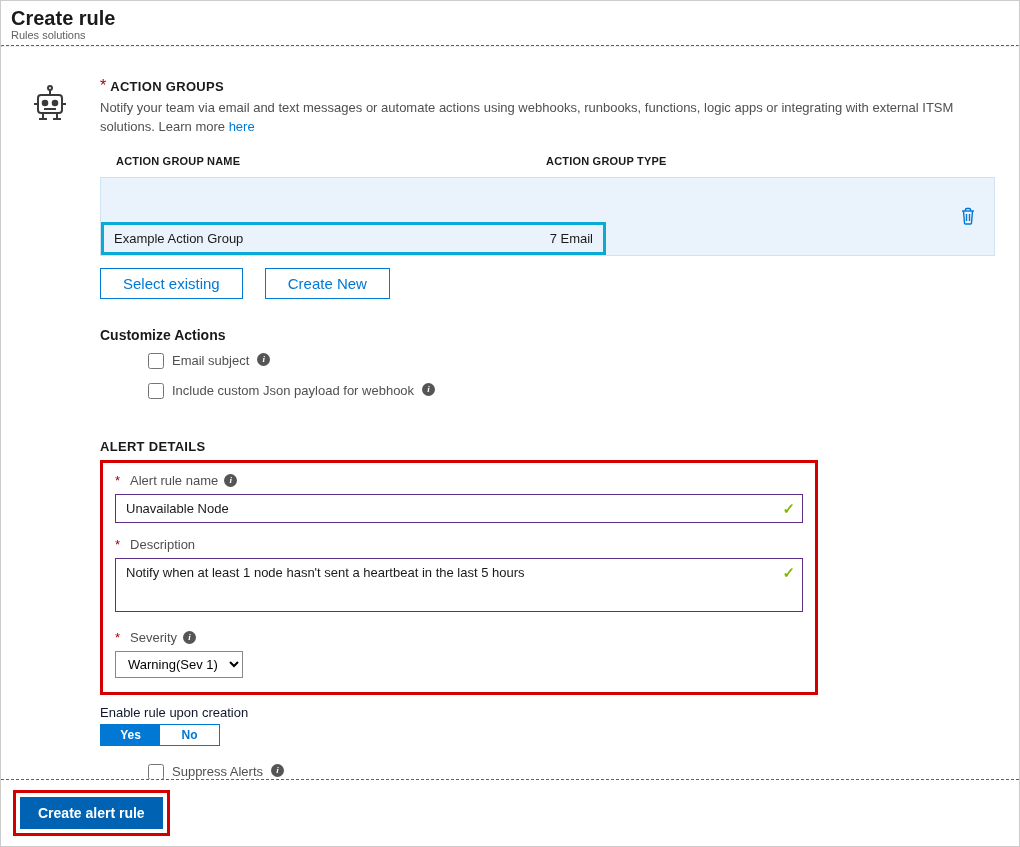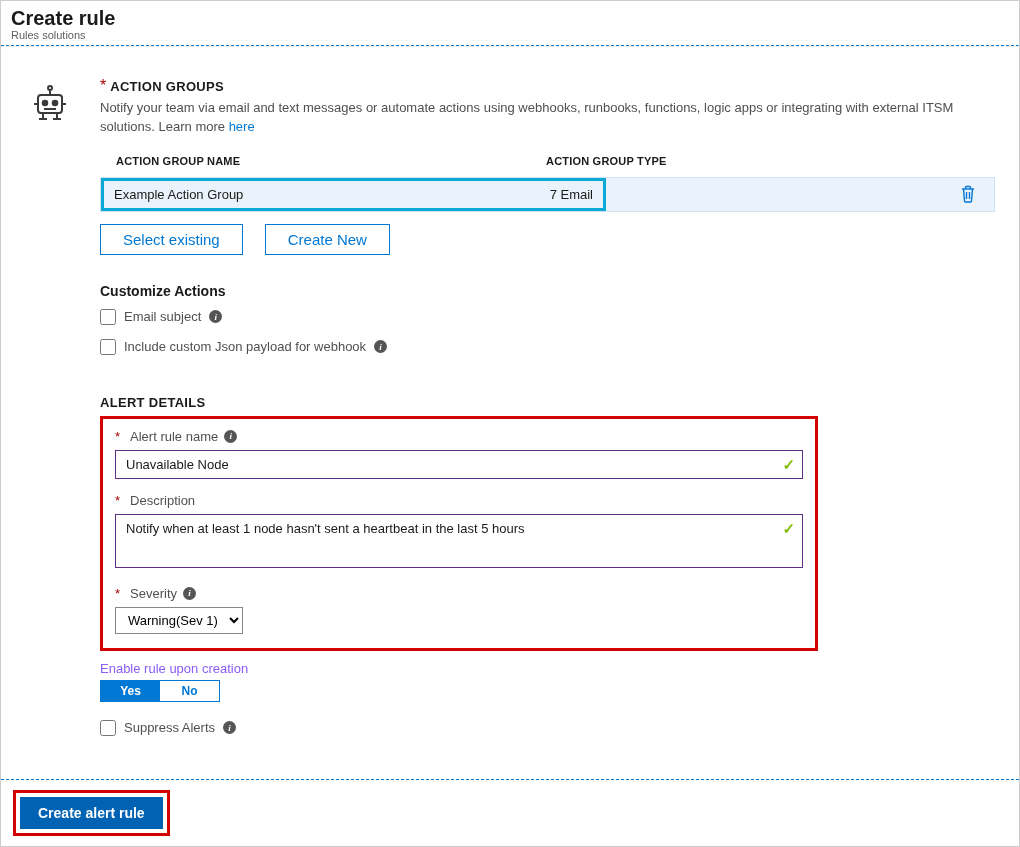--- a/index.html
+++ b/index.html
@@ -33,33 +33,34 @@
     padding: 0 16px 10px 16px; letter-spacing: .2px;
   }
   .ag-col-name { flex: 0 0 430px; }
   .ag-col-type { flex: 1; }
   .ag-row-wrap {
     background: #eaf3fb; border: 1px solid #d0e3f0; display: flex; align-items: stretch;
   }
   .ag-cell-selected {
     display: flex; border: 3px solid #0aa9d6; padding: 6px 10px;
     flex: 0 0 505px;
+    margin-top: 44px;
   }
   .ag-cell-selected .name { flex: 1; font-size: 13px; color: #1a1a1a; }
   .ag-cell-selected .count { font-size: 13px; color: #1a1a1a; }
   .ag-row-rest { flex: 1; display: flex; align-items: center; justify-content: flex-end; padding-right: 18px; }
   .trash-icon { width: 16px; height: 18px; cursor: pointer; }
   .ag-buttons { display: flex; gap: 22px; margin-top: 12px; }
   .btn-outline {
     border: 1px solid #0078d4; color: #0078d4; background: #fff;
     font-size: 15px; padding: 6px 22px; cursor: pointer;
   }
 
   .subsection-title { font-size: 14px; font-weight: 700; color: #1a1a1a; margin-top: 28px; }
-  .checkbox-row { display: flex; align-items: center; gap: 8px; margin-top: 10px; color: #505050; font-size: 13px; }
+  .checkbox-row { display: flex; align-items: flex-start; gap: 8px; margin-top: 10px; color: #505050; font-size: 13px; margin-left: 48px; }
   .checkbox-row input[type=checkbox] { width: 16px; height: 16px; margin: 0; }
   .info-icon {
     display: inline-flex; align-items: center; justify-content: center;
     width: 13px; height: 13px; border-radius: 50%; background: #555;
     color: #fff; font-size: 9px; font-weight: 700; font-style: italic; font-family: Georgia, serif;
     cursor: default;
   }
 
   .details-section { margin-top: 40px; }
   .details-title { font-size: 13px; font-weight: 700; color: #1a1a1a; letter-spacing: .3px; }
@@ -79,21 +80,21 @@
     font-family: inherit;
   }
   .valid-check {
     position: absolute; right: 8px; top: 6px; color: #7fba00; font-size: 15px; font-weight: bold;
   }
   .select {
     border: 1px solid #888; font-size: 13px; padding: 4px 8px; margin-top: 6px;
     background: #fff;
   }
 
-  .enable-label { font-size: 13px; color: #8b5cf6; margin-top: 10px; }
+  .enable-label { font-size: 13px; color: #0f172a; margin-top: 10px; }
   .toggle-group { display: flex; margin-top: 4px; border: 1px solid #0078d4; width: 120px; }
   .toggle-opt {
     flex: 1; text-align: center; font-size: 12px; padding: 3px 0; cursor: pointer;
     background: #fff; color: #0078d4; font-weight: 600;
   }
   .toggle-opt.active { background: #0078d4; color: #fff; }
 
   .footer {
     border-top: 1px dashed #0078d4; padding: 10px 12px; background: #fff;
   }

